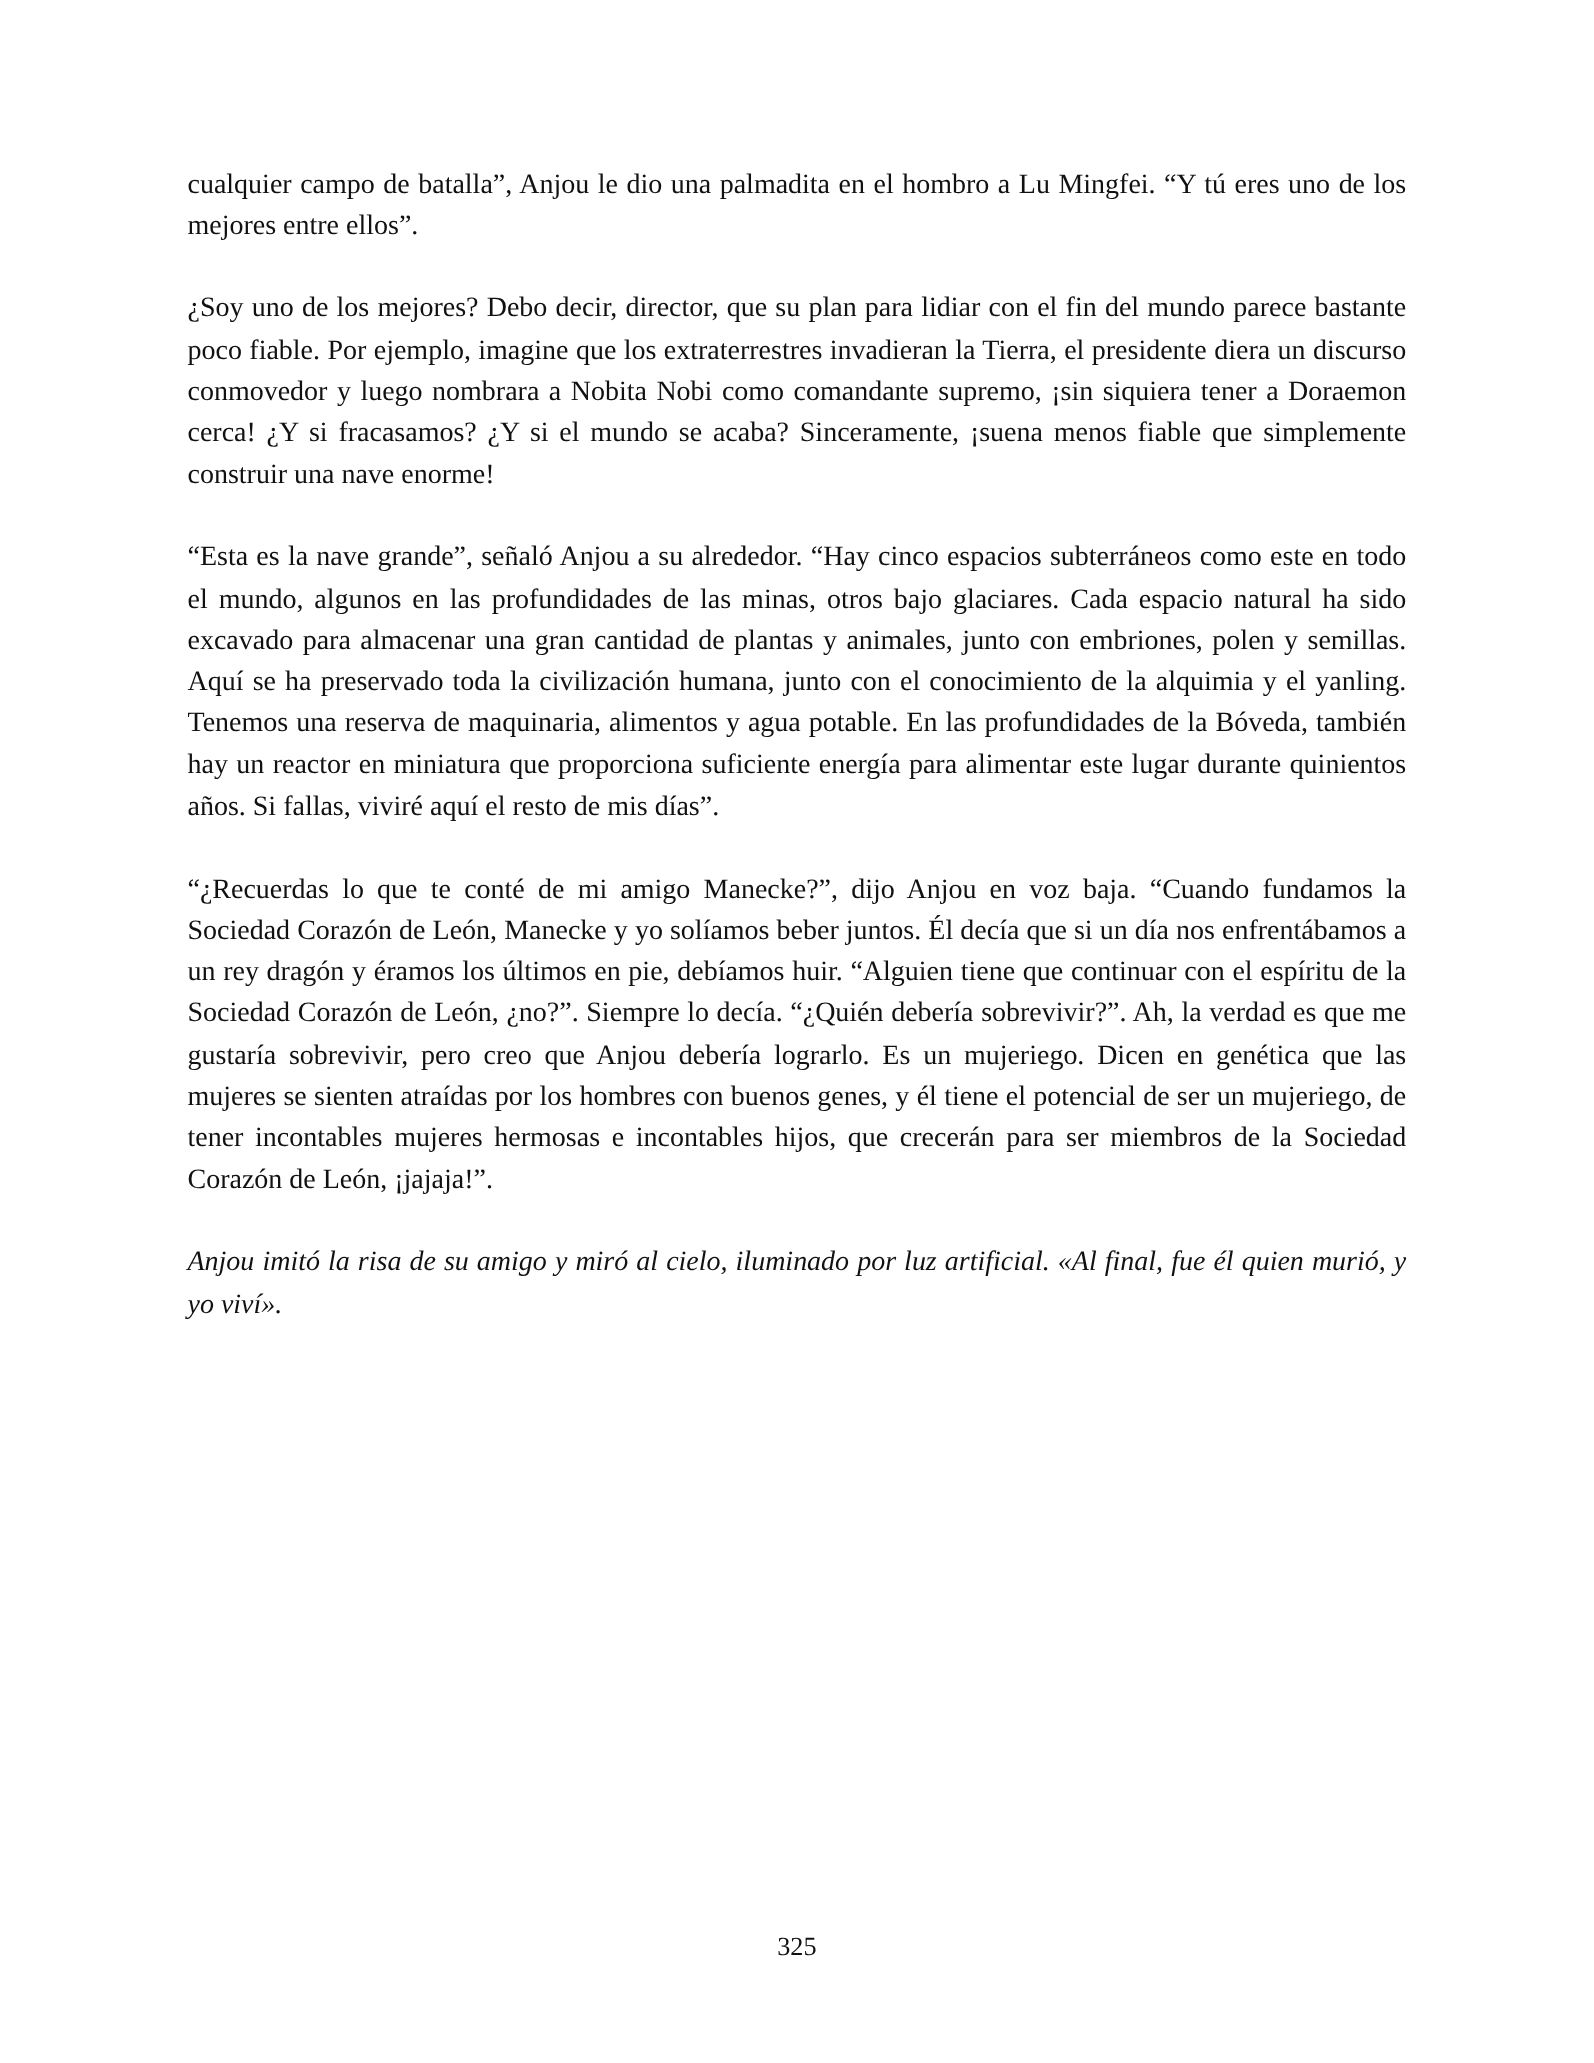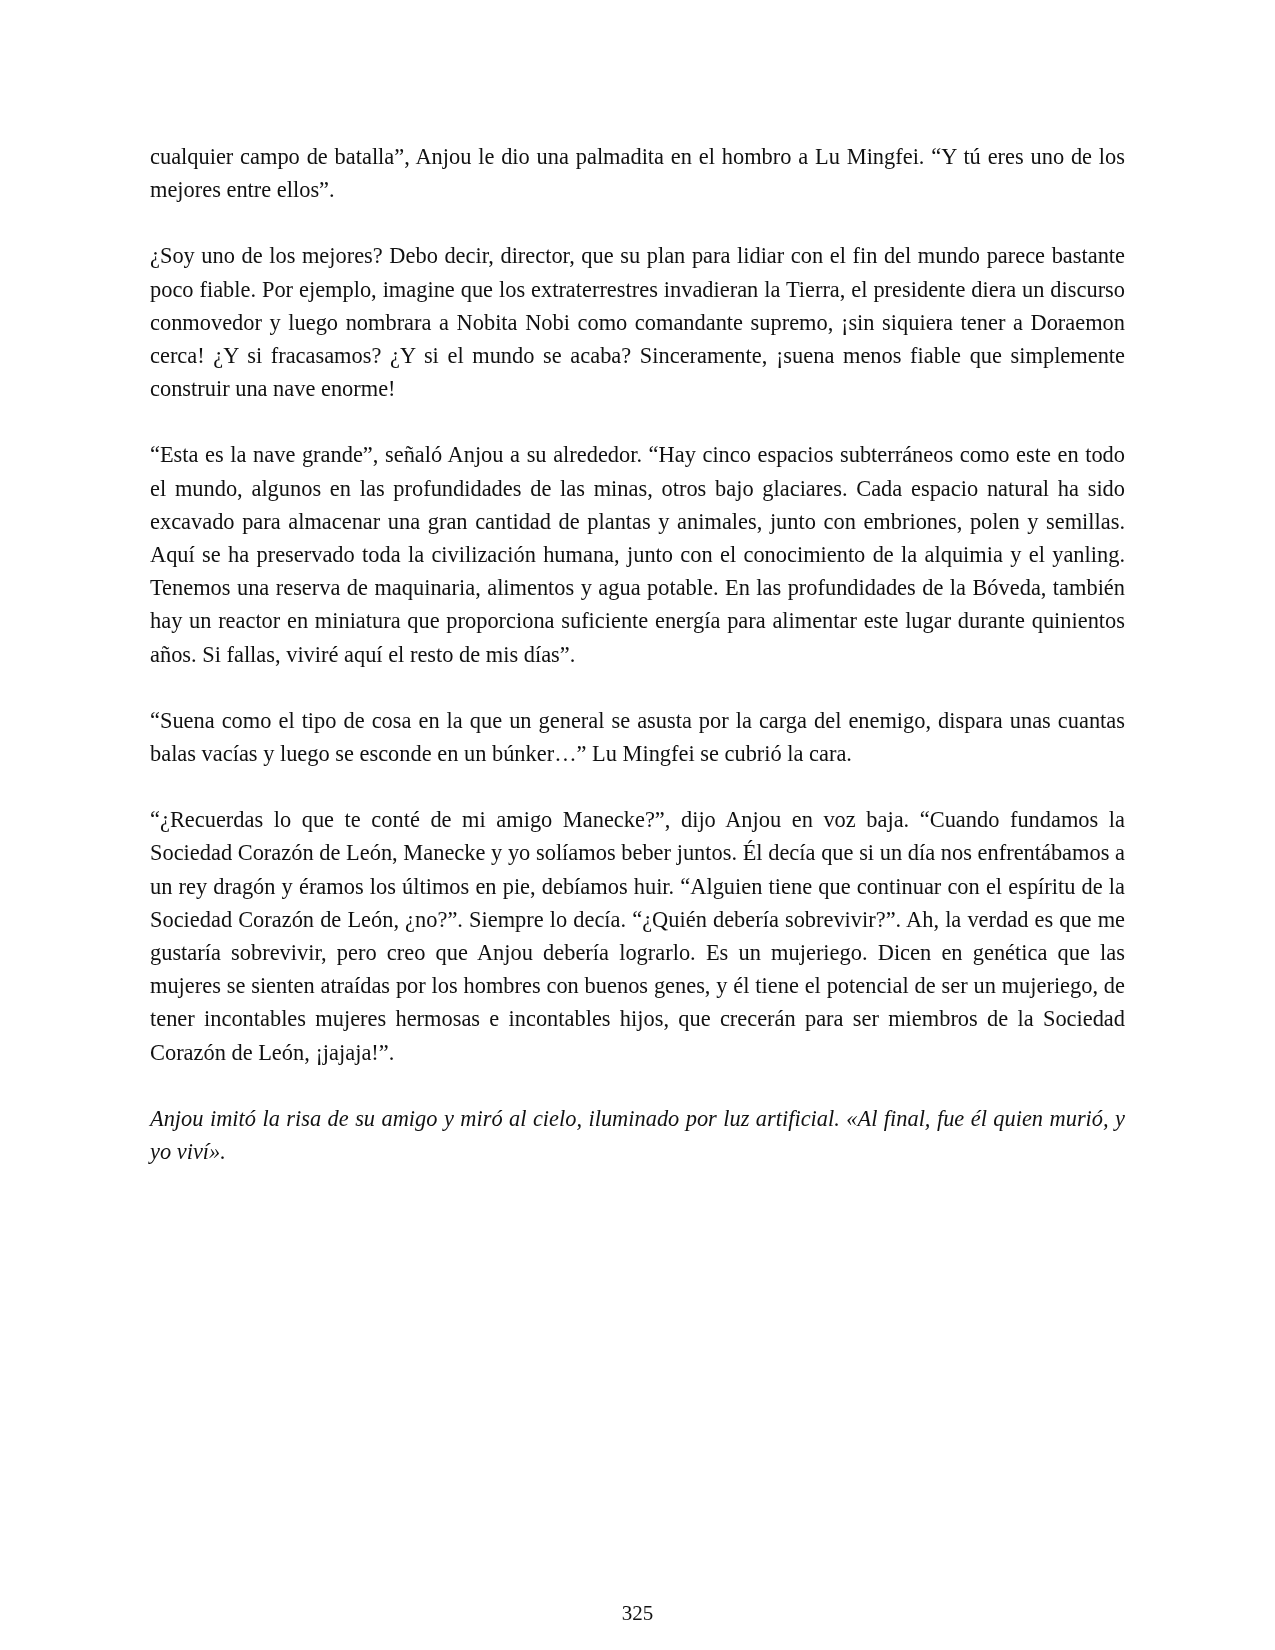--- a/index.html
+++ b/index.html
@@ -11,51 +11,50 @@
       width: 1275px;
       height: 1650px;
       position: relative;
       overflow: hidden;
       font-family: "Liberation Serif", "DejaVu Serif", serif;
       color: #111111;
     }
     .page-body {
       position: absolute;
       left: 150px;
-      top: 140px;
+      top: 130px;
       width: 975px;
     }
     .para {
       margin: 0 0 33px 0;
       font-size: 22.4px;
       line-height: 33.2px;
       text-align: justify;
       text-justify: inter-word;
       letter-spacing: 0;
       word-spacing: 0;
     }
     .para.last {
       margin-bottom: 0;
       font-style: italic;
     }
     .page-number {
       position: absolute;
       left: 0;
       width: 1275px;
-      top: 1600px;
+      top: 1544px;
       text-align: center;
       font-size: 21px;
       line-height: 26px;
     }
   </style>
 </head>
 <body>
 
 <main class="page-body">
   <p class="para">cualquier campo de batalla”, Anjou le dio una palmadita en el hombro a Lu Mingfei. “Y tú eres uno de los mejores entre ellos”.</p>
   <p class="para">¿Soy uno de los mejores? Debo decir, director, que su plan para lidiar con el fin del mundo parece bastante poco fiable. Por ejemplo, imagine que los extraterrestres invadieran la Tierra, el presidente diera un discurso conmovedor y luego nombrara a Nobita Nobi como comandante supremo, ¡sin siquiera tener a Doraemon cerca! ¿Y si fracasamos? ¿Y si el mundo se acaba? Sinceramente, ¡suena menos fiable que simplemente construir una nave enorme!</p>
   <p class="para">“Esta es la nave grande”, señaló Anjou a su alrededor. “Hay cinco espacios subterráneos como este en todo el mundo, algunos en las profundidades de las minas, otros bajo glaciares. Cada espacio natural ha sido excavado para almacenar una gran cantidad de plantas y animales, junto con embriones, polen y semillas. Aquí se ha preservado toda la civilización humana, junto con el conocimiento de la alquimia y el yanling. Tenemos una reserva de maquinaria, alimentos y agua potable. En las profundidades de la Bóveda, también hay un reactor en miniatura que proporciona suficiente energía para alimentar este lugar durante quinientos años. Si fallas, viviré aquí el resto de mis días”.</p>
-  <p class="para">“Suena como el tipo de cosa en la que un general se asusta por la carga del enemigo, dispara unas cuantas balas vacías y luego se esconde en un búnker…” Lu Mingfei se cubrió la cara.</p>
   <p class="para">“¿Recuerdas lo que te conté de mi amigo Manecke?”, dijo Anjou en voz baja. “Cuando fundamos la Sociedad Corazón de León, Manecke y yo solíamos beber juntos. Él decía que si un día nos enfrentábamos a un rey dragón y éramos los últimos en pie, debíamos huir. “Alguien tiene que continuar con el espíritu de la Sociedad Corazón de León, ¿no?”. Siempre lo decía. “¿Quién debería sobrevivir?”. Ah, la verdad es que me gustaría sobrevivir, pero creo que Anjou debería lograrlo. Es un mujeriego. Dicen en genética que las mujeres se sienten atraídas por los hombres con buenos genes, y él tiene el potencial de ser un mujeriego, de tener incontables mujeres hermosas e incontables hijos, que crecerán para ser miembros de la Sociedad Corazón de León, ¡jajaja!”.</p>
   <p class="para last">Anjou imitó la risa de su amigo y miró al cielo, iluminado por luz artificial. «Al final, fue él quien murió, y yo viví».</p>
 </main>
 
 <div class="page-number">325</div>
 
 </body></html>

